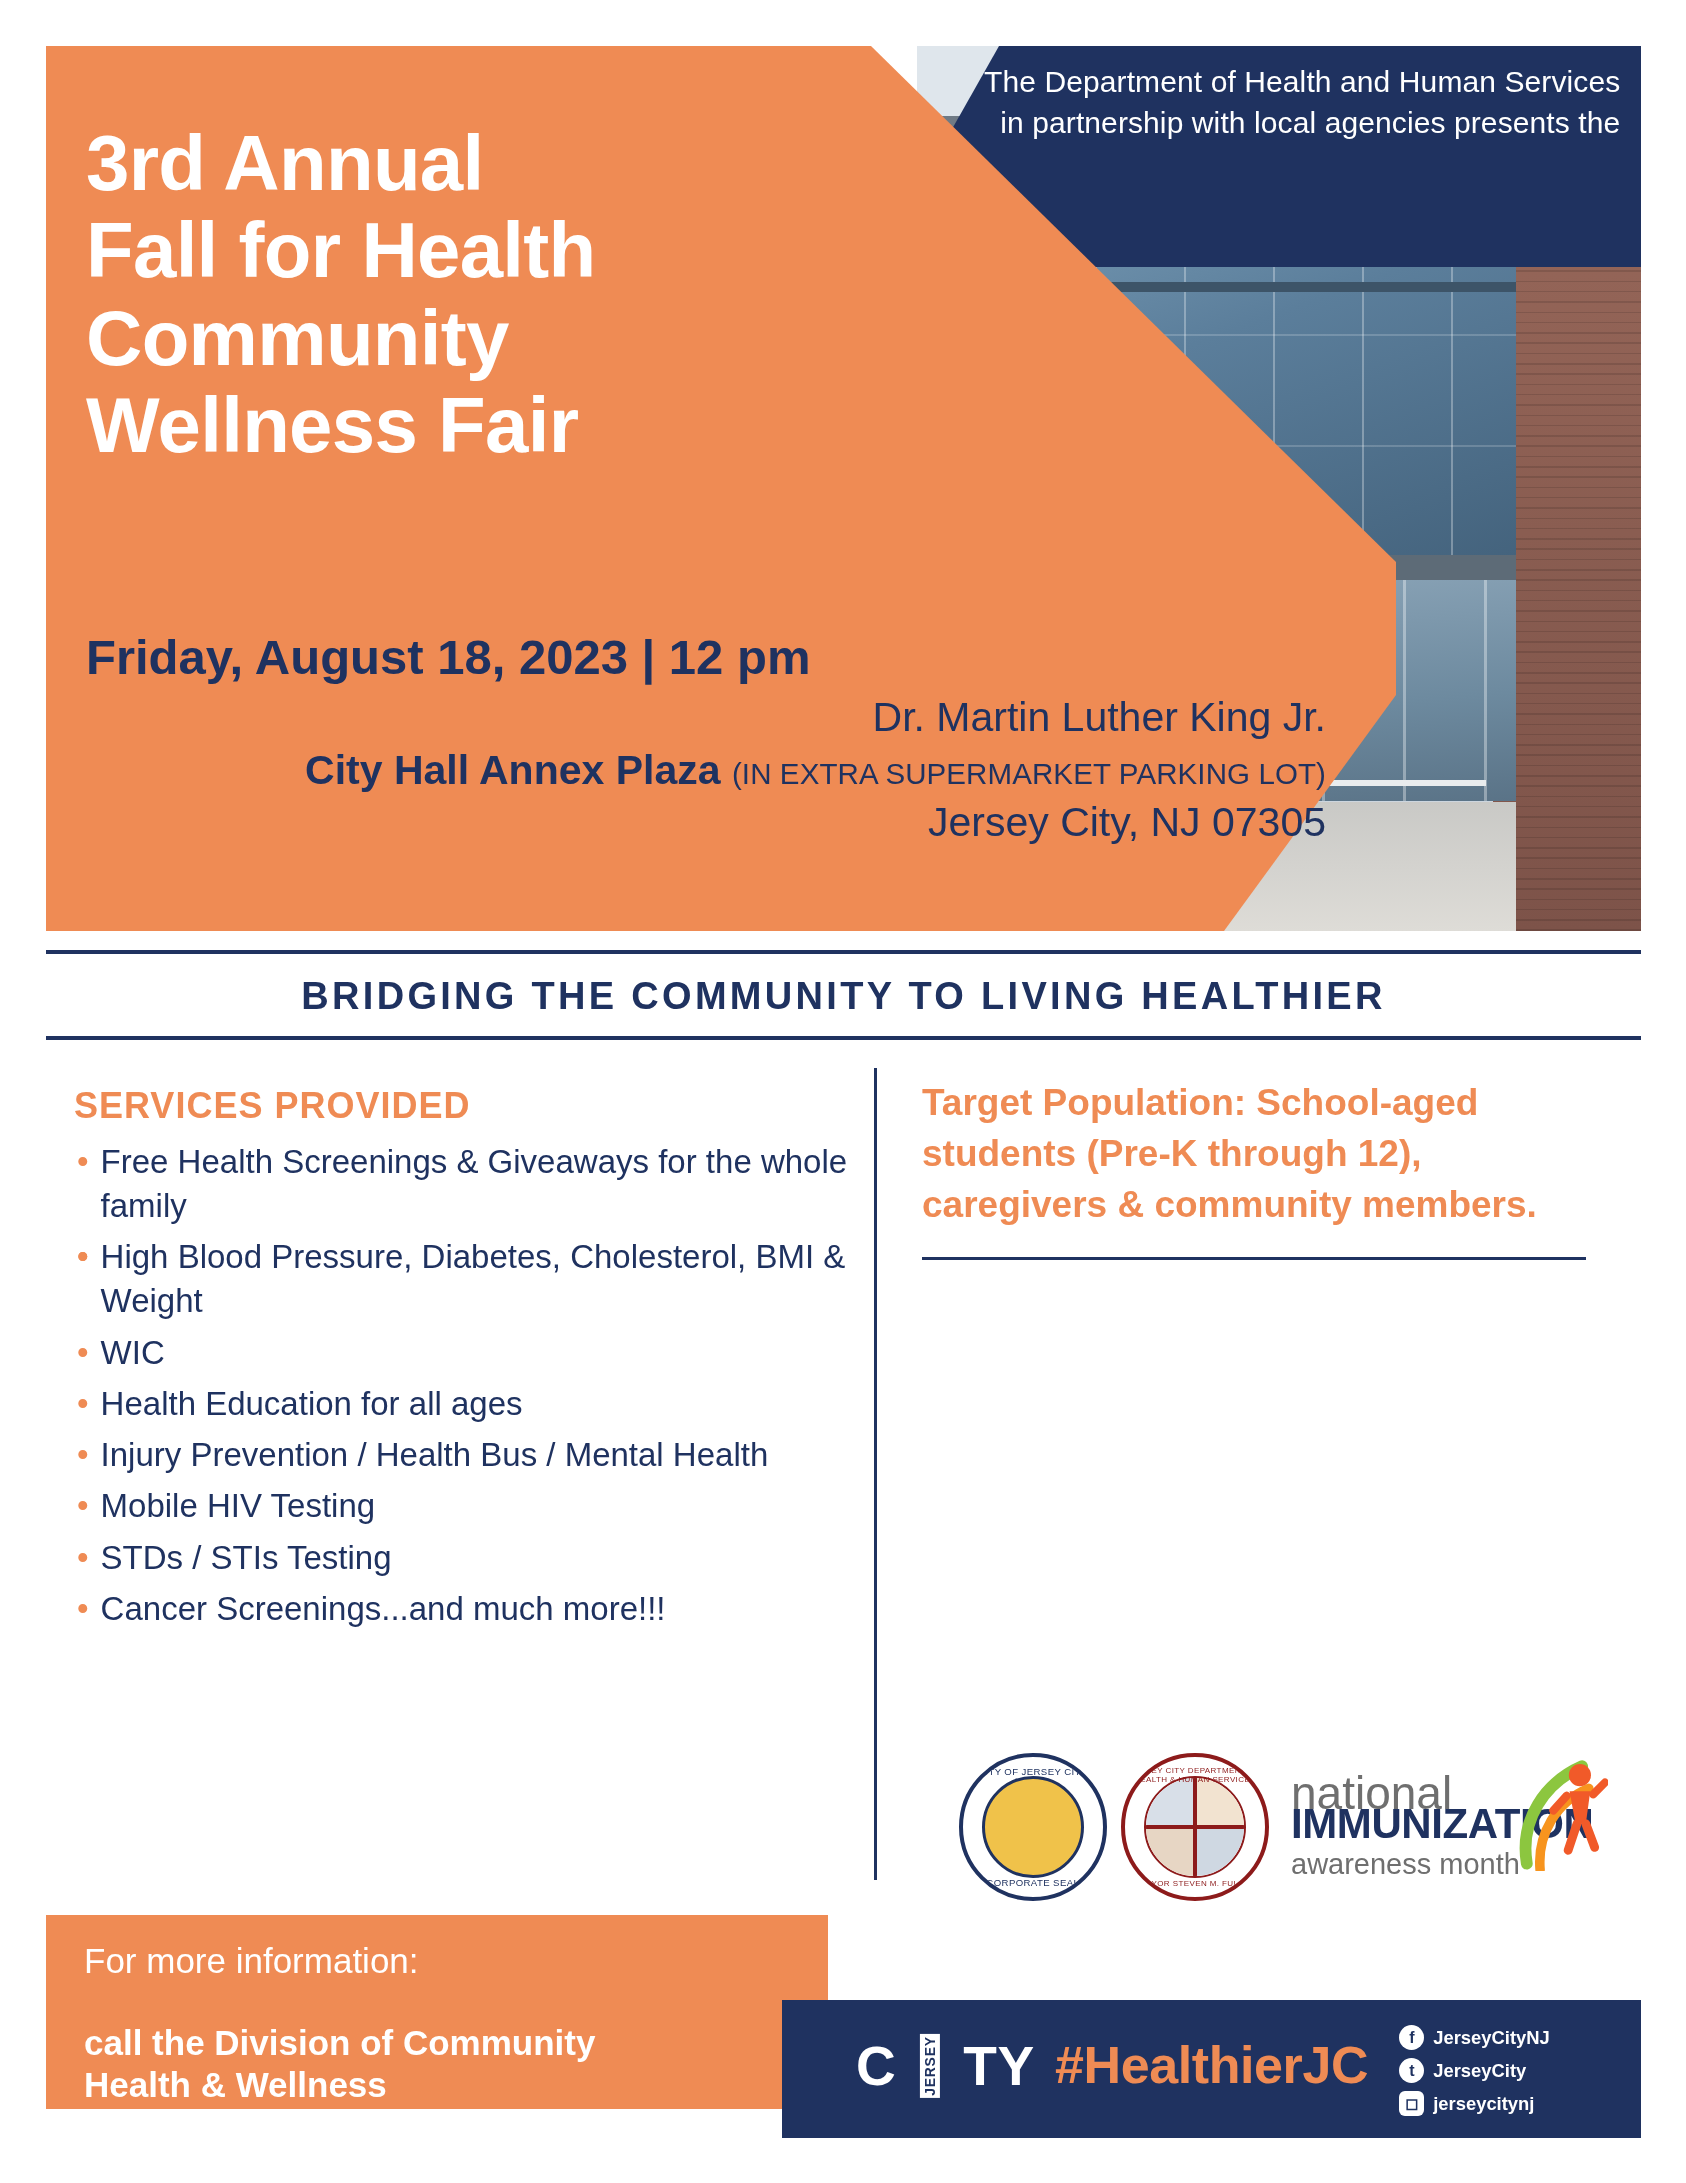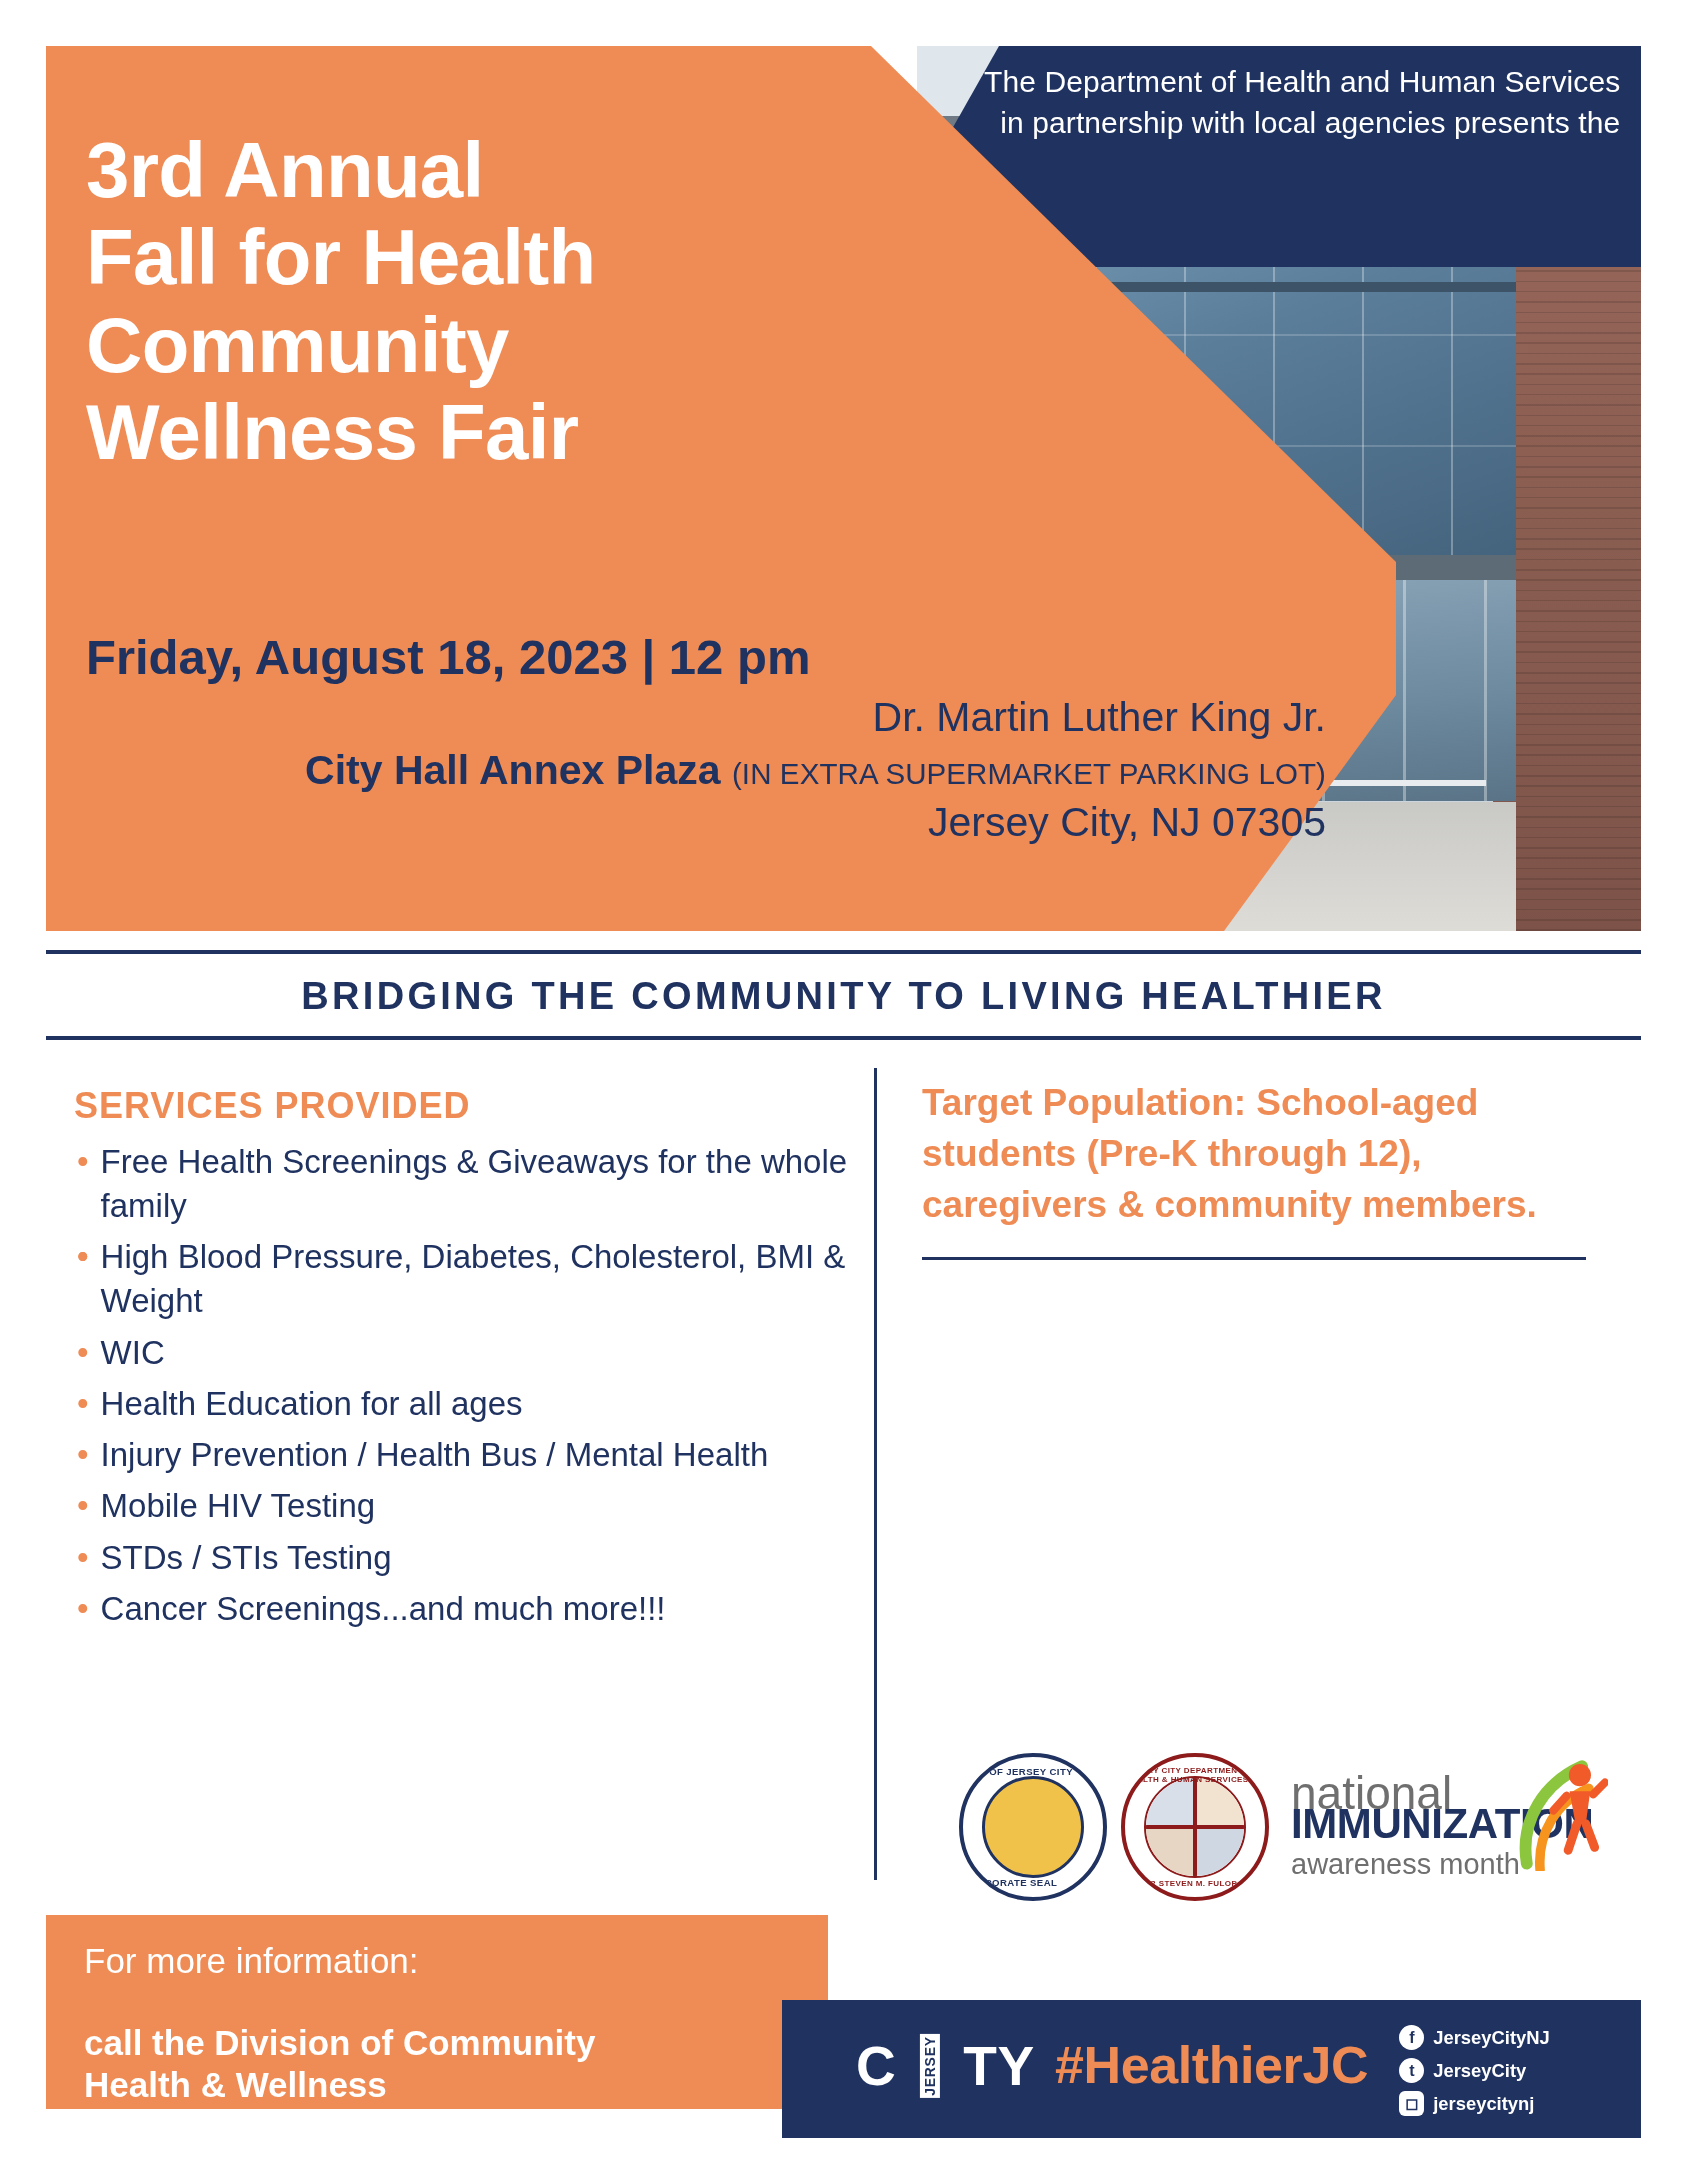--- a/index.html
+++ b/index.html
@@ -140,21 +140,21 @@
     left: 0; top: 0;
     width: 1350px;
     height: 885px;
     background: #ef8b54;
     clip-path: polygon(0 0, 825px 0, 1350px 516px, 1350px 649px, 1178px 885px, 0 885px);
   }
 
   .hero-title {
     position: absolute;
     left: 40px;
-    top: 81px;
+    top: 74px;
     width: 871px;
     color: #ffffff;
     font-size: 78px;
     line-height: 1.12;
     font-weight: bold;
     letter-spacing: -0.7px;
   }
 
   .hero-details {
     position: absolute;
@@ -291,22 +291,23 @@
   .seal-1 { left: 14.8px; top: 14.8px; }
   .seal-1 .inner {
     position: absolute; left: 19px; top: 19px; right: 19px; bottom: 19px;
     border-radius: 50%;
     background: #f0c24a;
     border: 3px solid #1f3260;
   }
   .seal-txt {
     position: absolute;
     left: 0; right: 0;
+    text-align: center;
     font-size: 9.6px;
-    font-weight: bold;
+    font-weight: normal;
     color: #1f3260;
     letter-spacing: 0.4px;
   }
   .seal-txt.top { top: 8.9px; }
   .seal-txt.bot { bottom: 8.9px; }
 
   .seal-2 { left: 177px; top: 14.8px; border-color: #8d1b1b; }
   .seal-2 .quad {
     position: absolute; left: 19px; top: 19px; right: 19px; bottom: 19px;
     border-radius: 50%;

